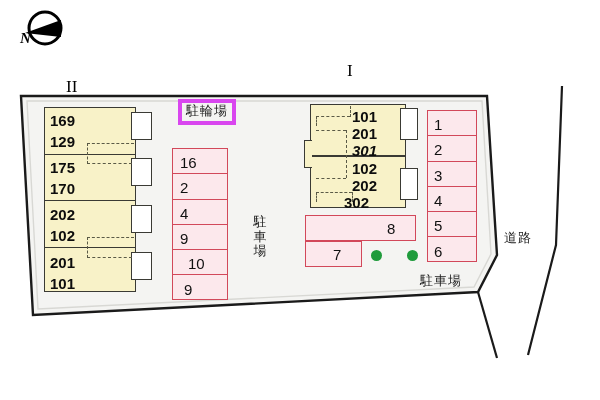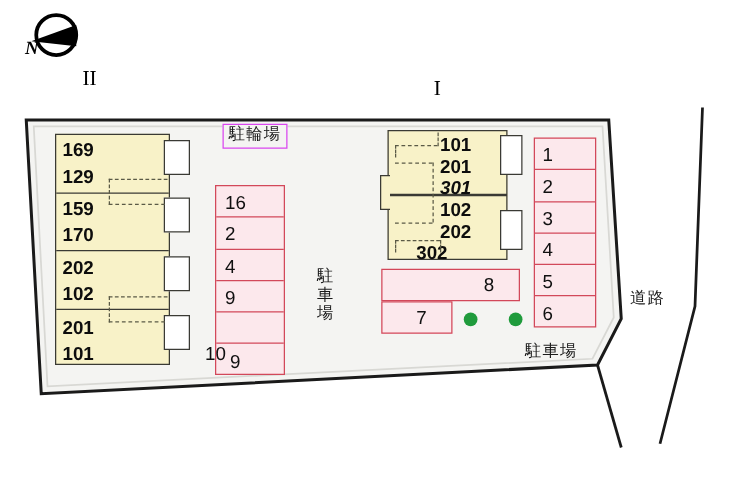--- a/index.html
+++ b/index.html
@@ -37,21 +37,21 @@
     letter-spacing: 0px;
     line-height: 1;
   }
 
   
   .jp {
     font-family: "DejaVu Sans", "Liberation Sans", sans-serif;
     color: #1a1a1a;
   }
   .boxed-label {
-    border: 1px solid #d946ef;
+    border: 4px solid #d946ef;
     background: #f4f4f2;
     font-size: 13px;
     padding: 1px 4px 2px 4px;
     line-height: 1.15;
     letter-spacing: 1px;
     white-space: nowrap;
   }
   .vert-label {
     font-size: 13px;
     line-height: 1.12;
@@ -154,33 +154,33 @@
   </svg>
 
   <div class="abs" id="compass">
     <svg width="62" height="50" viewBox="0 0 62 50">
       <circle cx="33" cy="22" r="16" fill="#ffffff" stroke="#000000" stroke-width="3"></circle>
       <path d="M49,14 L49,31 L13,27 Z" fill="#000000"></path>
       <text x="8" y="37" font-family="Liberation Serif, serif" font-size="15" font-style="italic" font-weight="bold" fill="#000000">N</text>
     </svg>
   </div>
 
-  <div class="abs bldg-tag" style="left:66px; top:54px;">II</div>
+  <div class="abs bldg-tag" style="left:66px; top:78px;">II</div>
   <div class="abs bldg-tag" style="left:347px; top:62px;">I</div>
 
   <div class="abs bldg-block" style="left:44px; top:107px; width:92px; height:185px;">
     <div class="unit-sep" style="top:46px;"></div>
     <div class="unit-sep" style="top:92px;"></div>
     <div class="unit-sep" style="top:139px;"></div>
   </div>
 
   <div class="abs unit-no" style="left:50px; top:113px;">169</div>
   <div class="abs unit-no" style="left:50px; top:134px;">129</div>
 
-  <div class="abs unit-no" style="left:50px; top:160px;">159</div>
+  <div class="abs unit-no" style="left:50px; top:160px;">175</div>
   <div class="abs unit-no" style="left:50px; top:181px;">170</div>
 
   <div class="abs unit-no" style="left:50px; top:207px;">202</div>
   <div class="abs unit-no" style="left:50px; top:228px;">102</div>
 
   <div class="abs unit-no" style="left:50px; top:255px;">201</div>
   <div class="abs unit-no" style="left:50px; top:276px;">101</div>
 
   <div class="abs entrance" style="left:131px; top:112px; width:21px; height:28px;"></div>
   <div class="abs entrance" style="left:131px; top:158px; width:21px; height:28px;"></div>
@@ -202,39 +202,39 @@
     <div class="stall" style="height:25.3px;"></div>
     <div class="stall" style="height:25.3px;"></div>
     <div class="stall" style="height:25.3px;"></div>
     <div class="stall" style="height:25.3px;"></div>
     <div class="stall" style="height:25.3px;"></div>
   </div>
   <div class="abs stall-no" style="left:180px; top:155px;">16</div>
   <div class="abs stall-no" style="left:180px; top:180px;">2</div>
   <div class="abs stall-no" style="left:180px; top:206px;">4</div>
   <div class="abs stall-no" style="left:180px; top:231px;">9</div>
-  <div class="abs stall-no" style="left:164px; top:256px;margin-top:20px;">10</div>
+  <div class="abs stall-no" style="left:188px; top:256px;">10</div>
   <div class="abs stall-no" style="left:184px; top:282px;">9</div>
 
   <div class="abs jp vert-label" style="left:252px; top:215px;">
     <div>駐車場</div>
   </div>
 
   <div class="abs bldg-block" style="left:310px; top:104px; width:96px; height:52px;"></div>
   <div class="abs bldg-block" style="left:310px; top:156px; width:96px; height:52px;"></div>
 
   <div class="abs" style="left:304px; top:140px; width:8px; height:28px; background:#f8f2c8; border:1.6px solid #3a3a34; border-right:none; box-sizing:border-box;"></div>
 
   <div class="abs unit-no" style="left:352px; top:109px;">101</div>
   <div class="abs unit-no" style="left:352px; top:126px;">201</div>
   <div class="abs unit-no" style="left:352px; top:143px;font-style:italic;">301</div>
 
   <div class="abs unit-no" style="left:352px; top:161px;">102</div>
   <div class="abs unit-no" style="left:352px; top:178px;">202</div>
-  <div class="abs unit-no" style="left:333px; top:195px;text-align:right;">302</div>
+  <div class="abs unit-no" style="left:344px; top:195px;text-align:right;">302</div>
 
   <div class="abs entrance" style="left:400px; top:108px; width:18px; height:32px;"></div>
   <div class="abs entrance" style="left:400px; top:168px; width:18px; height:32px;"></div>
 
   <div class="abs dashed-path" style="left:316px; top:116px; width:34px;"></div>
   <div class="abs dashed-path-v" style="left:316px; top:116px; height:10px;"></div>
   <div class="abs dashed-path-v" style="left:350px; top:106px; height:11px;"></div>
 
   <div class="abs dashed-path" style="left:316px; top:130px; width:30px;"></div>
   <div class="abs dashed-path-v" style="left:346px; top:130px; height:48px;"></div>

